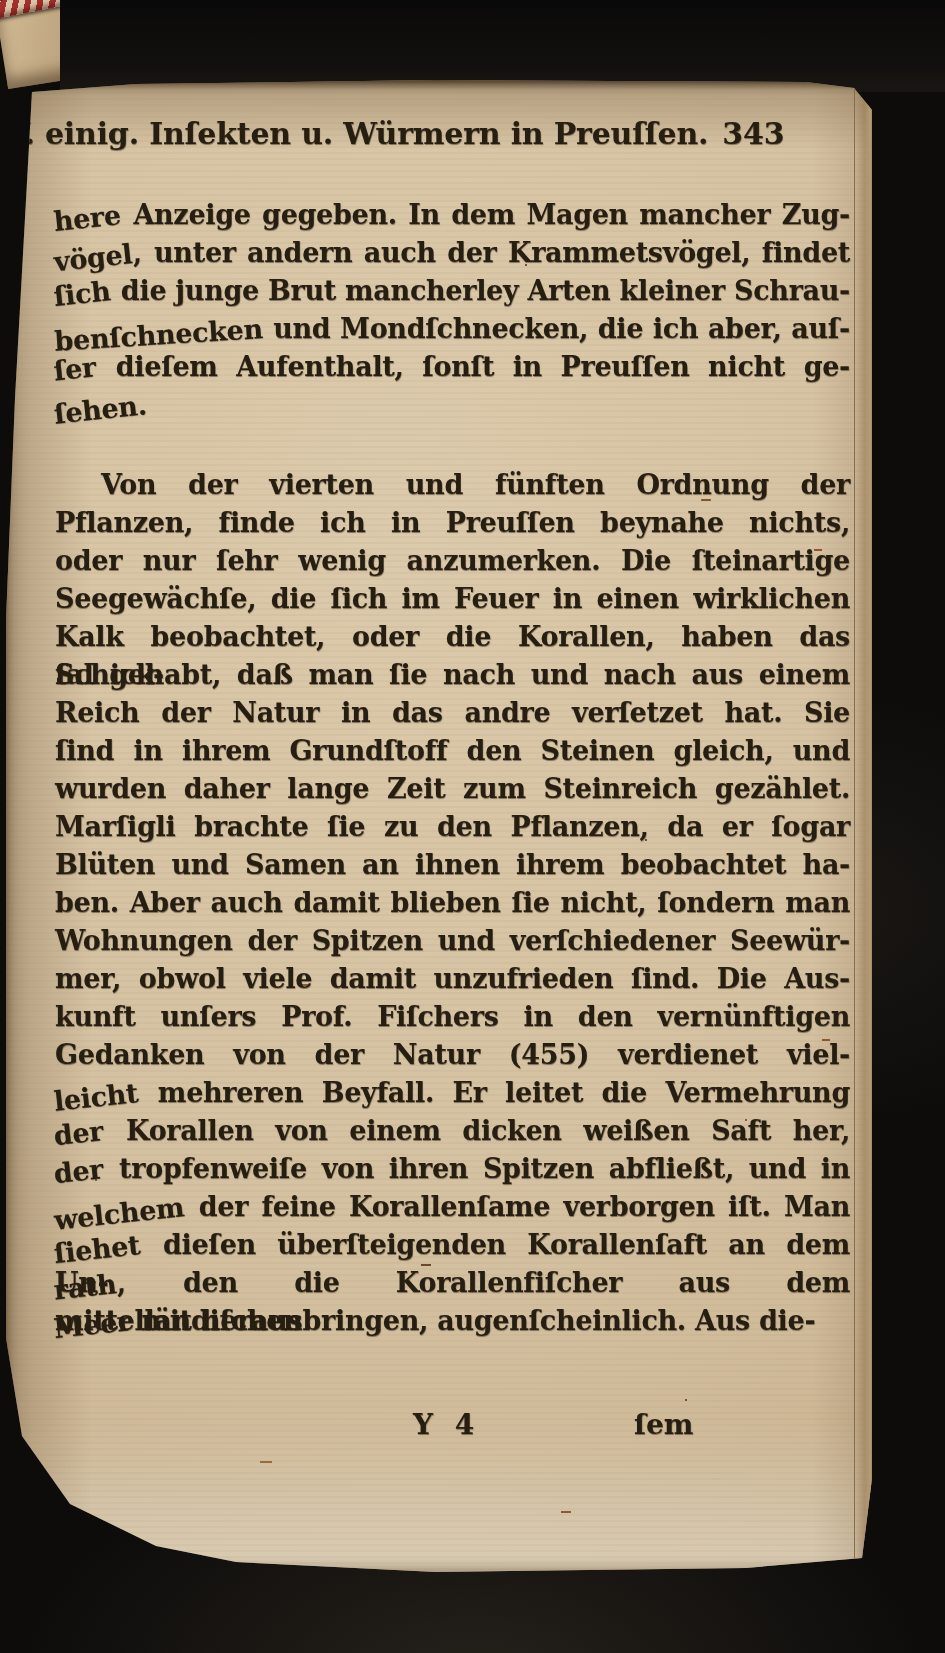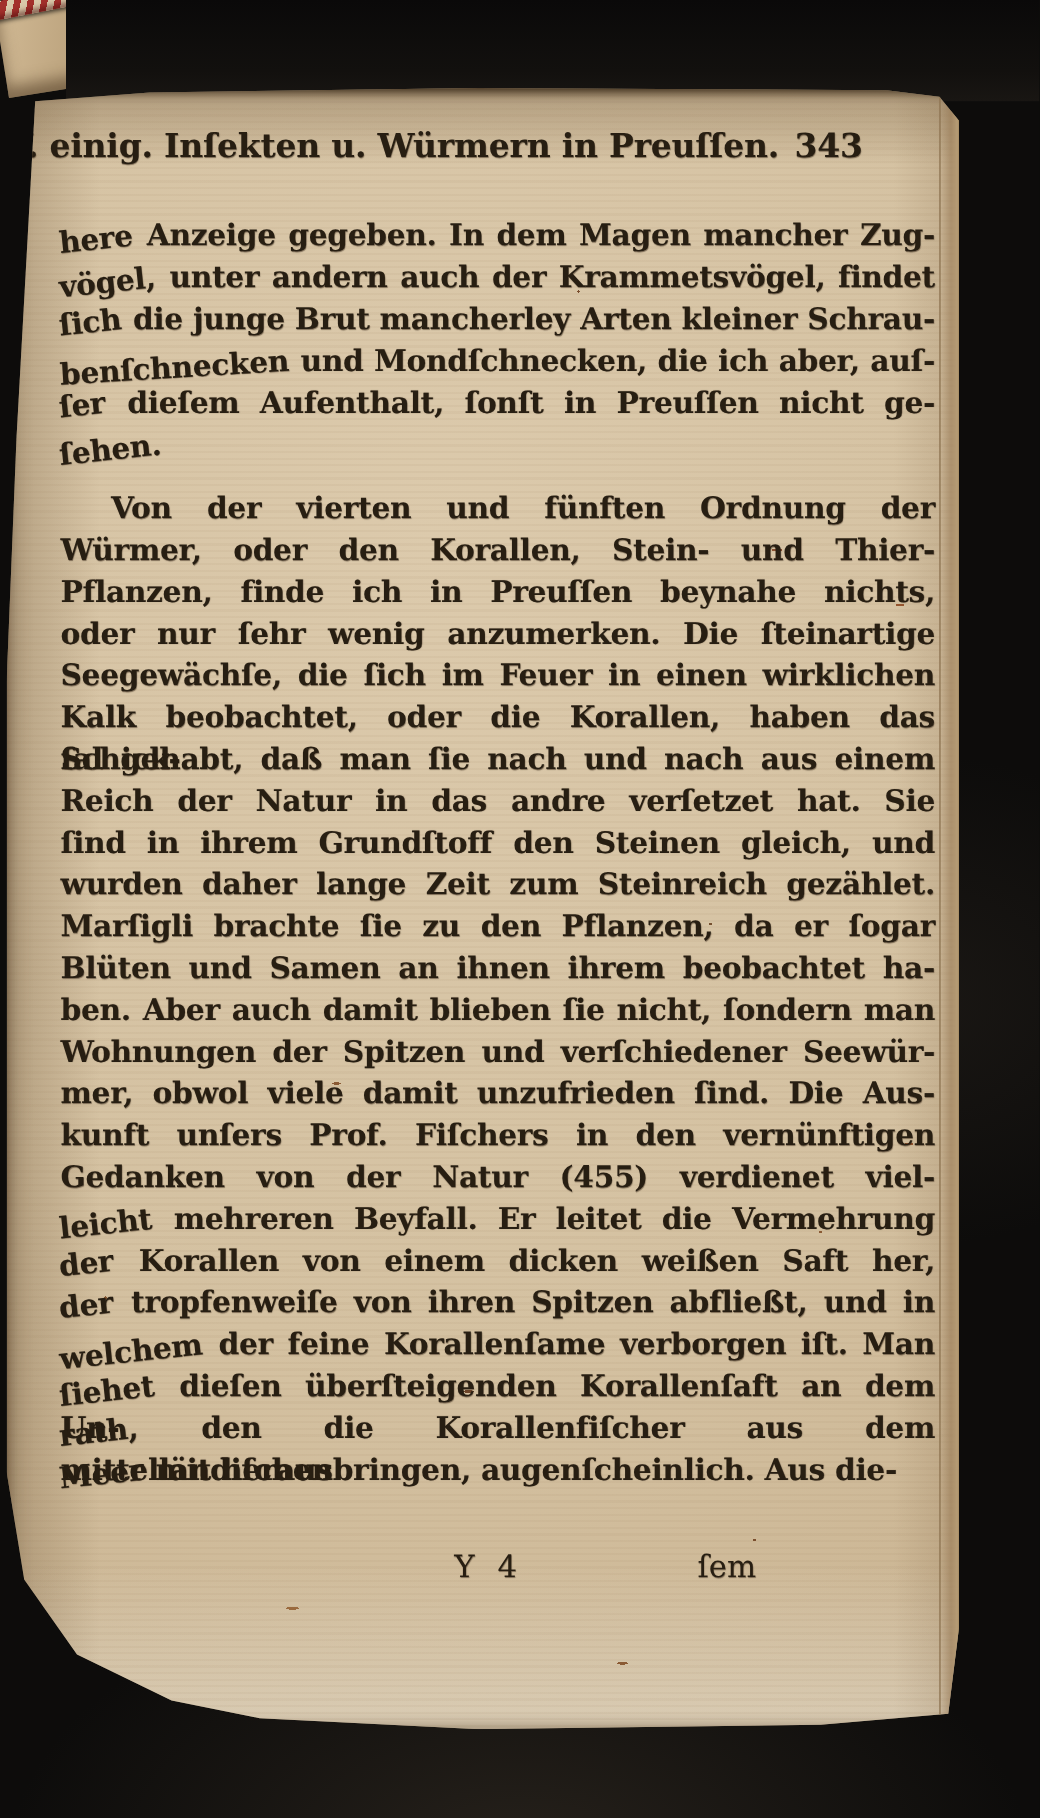--- a/index.html
+++ b/index.html
@@ -77,28 +77,28 @@
     position:absolute;left:-8px;top:36px;width:795px;text-align:center;
     font-size:30px;font-weight:700;letter-spacing:-.2px;white-space:nowrap;
     color:#271e12;text-shadow:.4px .6px .8px rgba(45,30,15,.5);
   }
   .runhead .ttl{margin-right:14px;}
   .text{
     position:absolute;left:49px;top:116px;width:795px;
     font-size:27px;font-weight:700;letter-spacing:-.3px;
     color:#271e12;text-shadow:.4px .6px .8px rgba(45,30,15,.5);
   }
-  .para + .para{margin-top:20px;}
+  .para + .para{margin-top:42px;}
   .line{height:38px;line-height:38px;text-align:justify;text-align-last:justify;}
   .line.last{text-align-last:left;}
   .indent-first .line:first-child{text-indent:46px;}
   .w{display:inline-block;transform-origin:100% 88%;}
   .sigline{
     position:absolute;left:49px;top:1328px;width:795px;height:42px;
-    font-size:28px;font-weight:400;color:#271e12;text-shadow:.4px .6px .8px rgba(45,30,15,.5);
+    font-size:28px;font-weight:700;color:#271e12;text-shadow:.4px .6px .8px rgba(45,30,15,.5);
   }
   .sig{position:absolute;left:358px;word-spacing:12px;}
   .catch{position:absolute;left:579px;}
 </style>
 </head>
 <body>
 
 <div class="scene">
   <div class="corner-paper"></div>
   <div class="headband"></div>
@@ -115,21 +115,20 @@
       <div class="para" id="para-0">
           <div class="line warp"><span class="w" style="transform: rotate(-6deg);">here</span> Anzeige gegeben. In dem Magen mancher Zug-</div>
           <div class="line warp"><span class="w" style="transform: rotate(-6deg);">vögel,</span> unter andern auch der Krammetsvögel, findet</div>
           <div class="line warp"><span class="w" style="transform: rotate(-6deg);">ſich</span> die junge Brut mancherley Arten kleiner Schrau-</div>
           <div class="line warp"><span class="w" style="transform: rotate(-3.5deg);">benſchnecken</span> und Mondſchnecken, die ich aber, auſ-</div>
           <div class="line warp"><span class="w" style="transform: rotate(-6deg);">ſer</span> dieſem Aufenthalt, ſonſt in Preuſſen nicht ge-</div>
           <div class="line last warp"><span class="w" style="transform: rotate(-6deg);">ſehen.</span></div>
         </div>
       <div class="para indent-first" id="para-1">
           <div class="line">Von der vierten und fünften Ordnung der</div>
-          <div class="line">Würmer, oder den Korallen, Stein- und Thier-</div>
           <div class="line">Pflanzen, finde ich in Preuſſen beynahe nichts,</div>
           <div class="line">oder nur ſehr wenig anzumerken. Die ſteinartige</div>
           <div class="line">Seegewächſe, die ſich im Feuer in einen wirklichen</div>
           <div class="line">Kalk beobachtet, oder die Korallen, haben das Schick-</div>
           <div class="line">ſal gehabt, daß man ſie nach und nach aus einem</div>
           <div class="line">Reich der Natur in das andre verſetzet hat. Sie</div>
           <div class="line">ſind in ihrem Grundſtoff den Steinen gleich, und</div>
           <div class="line">wurden daher lange Zeit zum Steinreich gezählet.</div>
           <div class="line">Marſigli brachte ſie zu den Pflanzen, da er ſogar</div>
           <div class="line">Blüten und Samen an ihnen ihrem beobachtet ha-</div>

